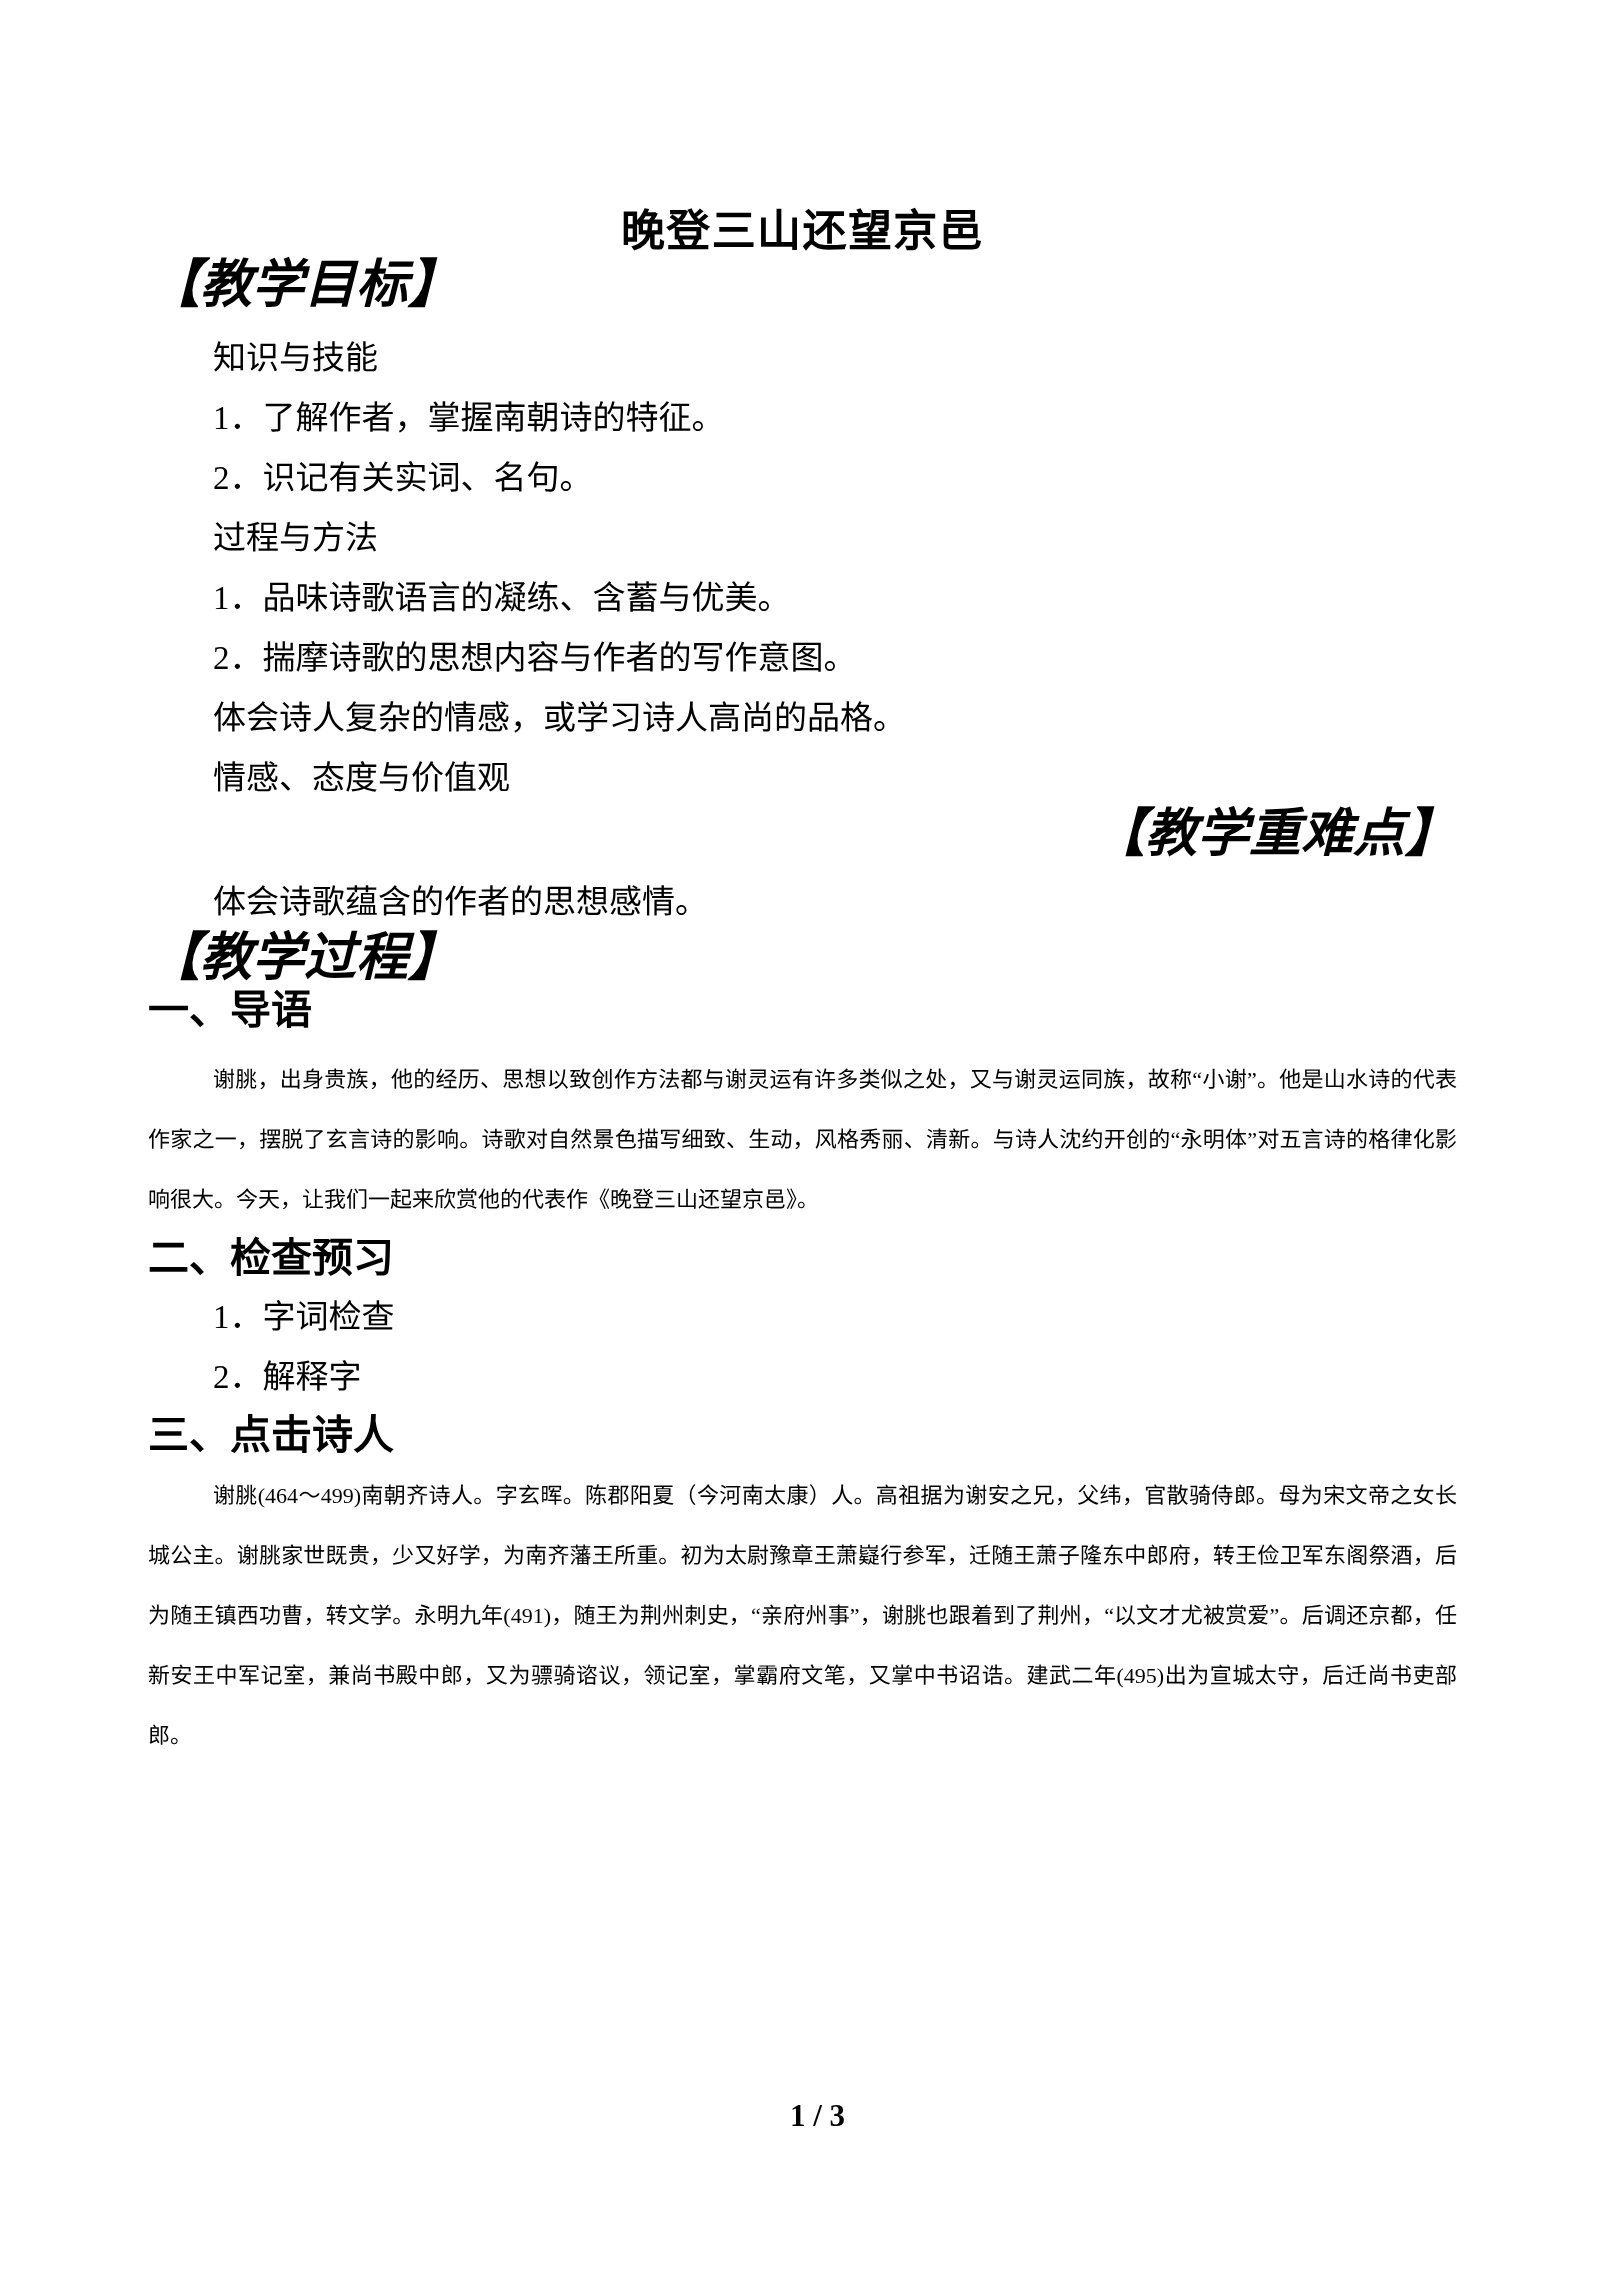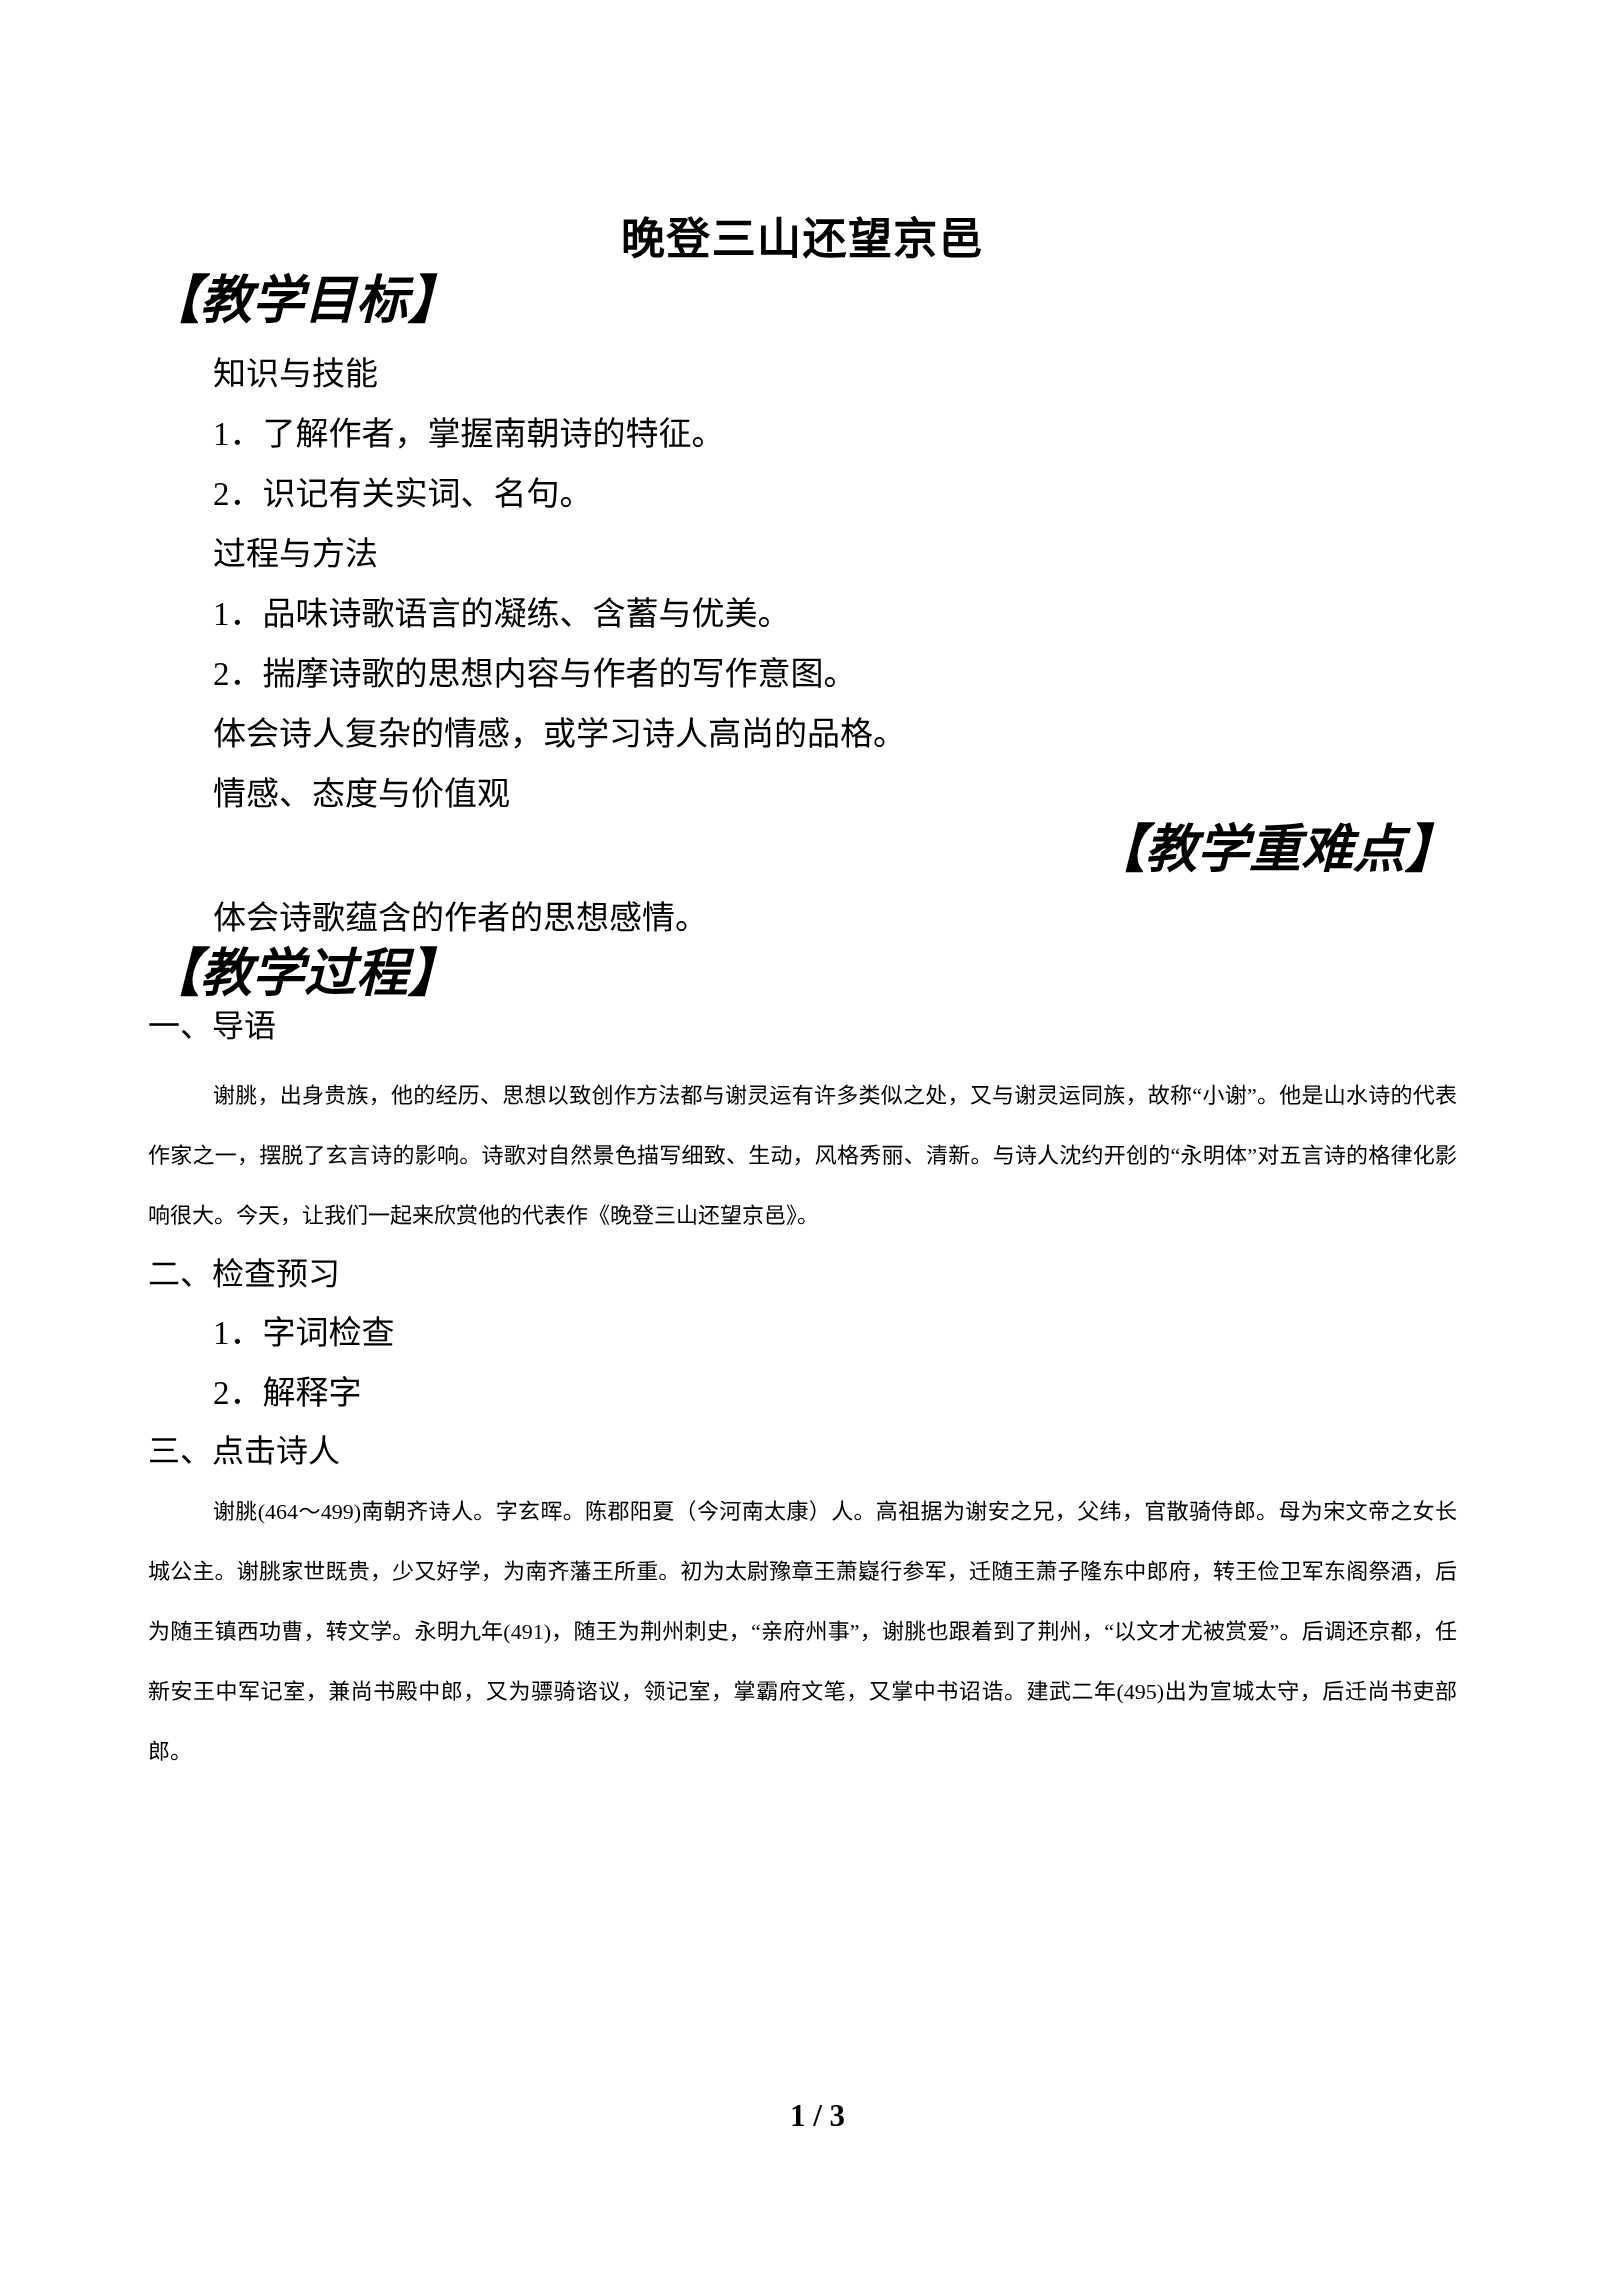--- a/index.html
+++ b/index.html
@@ -16,21 +16,21 @@
   .page {
     position: relative;
     width: 1623px;
     height: 2295px;
     box-sizing: border-box;
     padding: 202px 166px 0 148px;
     overflow: hidden;
     background: #ffffff;
   }
   .doc-title {
-    margin: 12px;
+    margin: 4px;
     font-family: "Liberation Sans", "DejaVu Sans", sans-serif;
     font-weight: bold;
     font-size: 44px;
     line-height: 49px;
     text-align: center;
     letter-spacing: 1.4px;
   }
   h2.bracket-heading {
     margin: 0;
     font-family: "Liberation Sans", "DejaVu Sans", sans-serif;
@@ -50,22 +50,22 @@
     font-size: 33px;
     line-height: 60px;
     text-indent: 65px;
     white-space: nowrap;
   }
   .key-line { margin-top: 13.6px; white-space: nowrap; }
 
   h3.sub-heading {
     margin: 0;
     font-family: "Liberation Sans", "DejaVu Sans", sans-serif;
-    font-weight: normal;
-    font-size: 32px;
+    font-weight: bold;
+    font-size: 41px;
     line-height: 57px;
   }
   .h3-intro   { margin-top: 17.7px; }
   .h3-preview { margin-top: 0; }
   .h3-poet    { margin-top: 0; }
 
   .para {
     margin: 11px 0 0 0;
     font-size: 22px;
     line-height: 60px;

